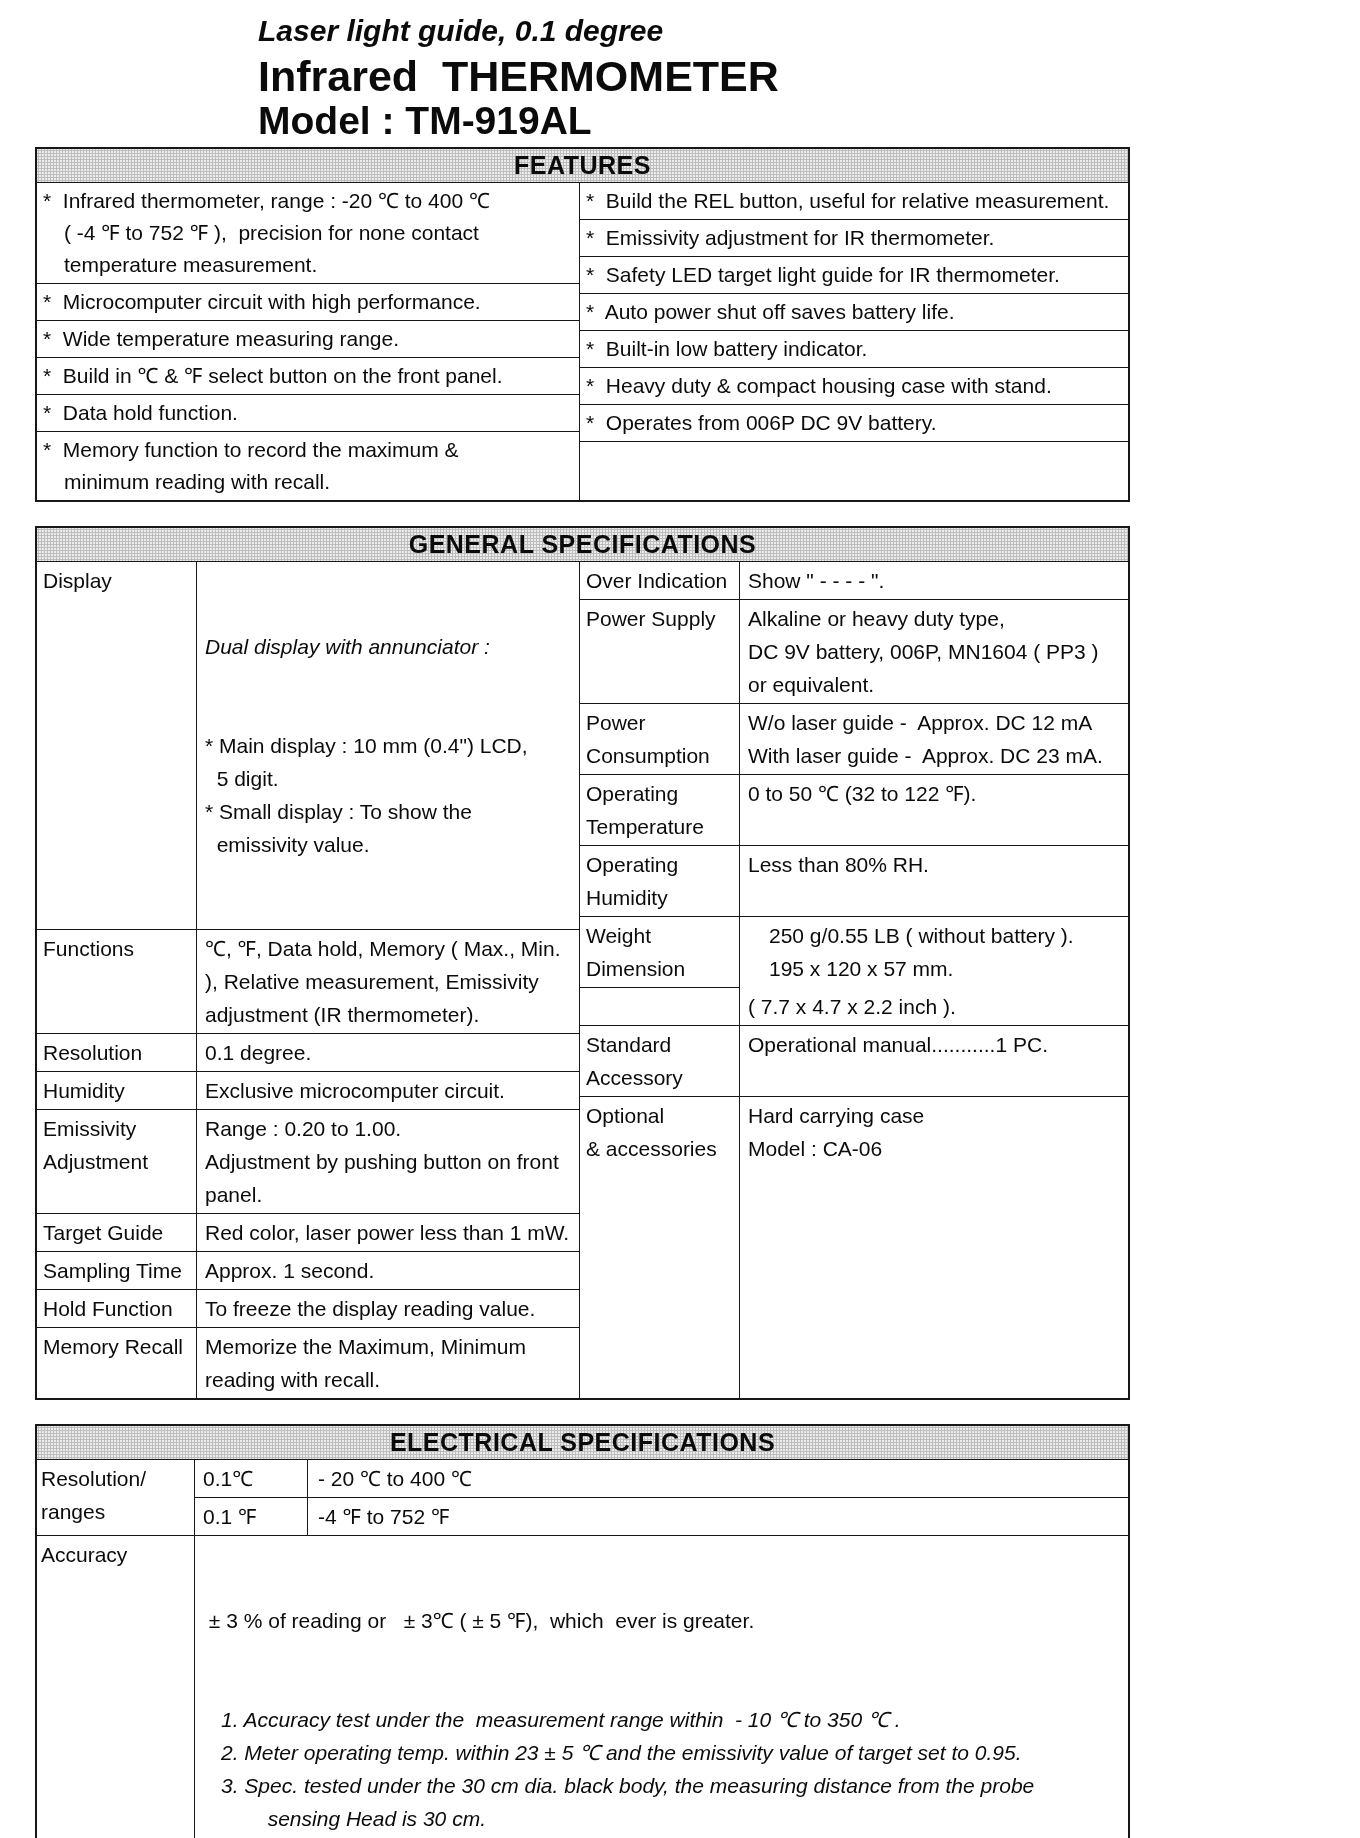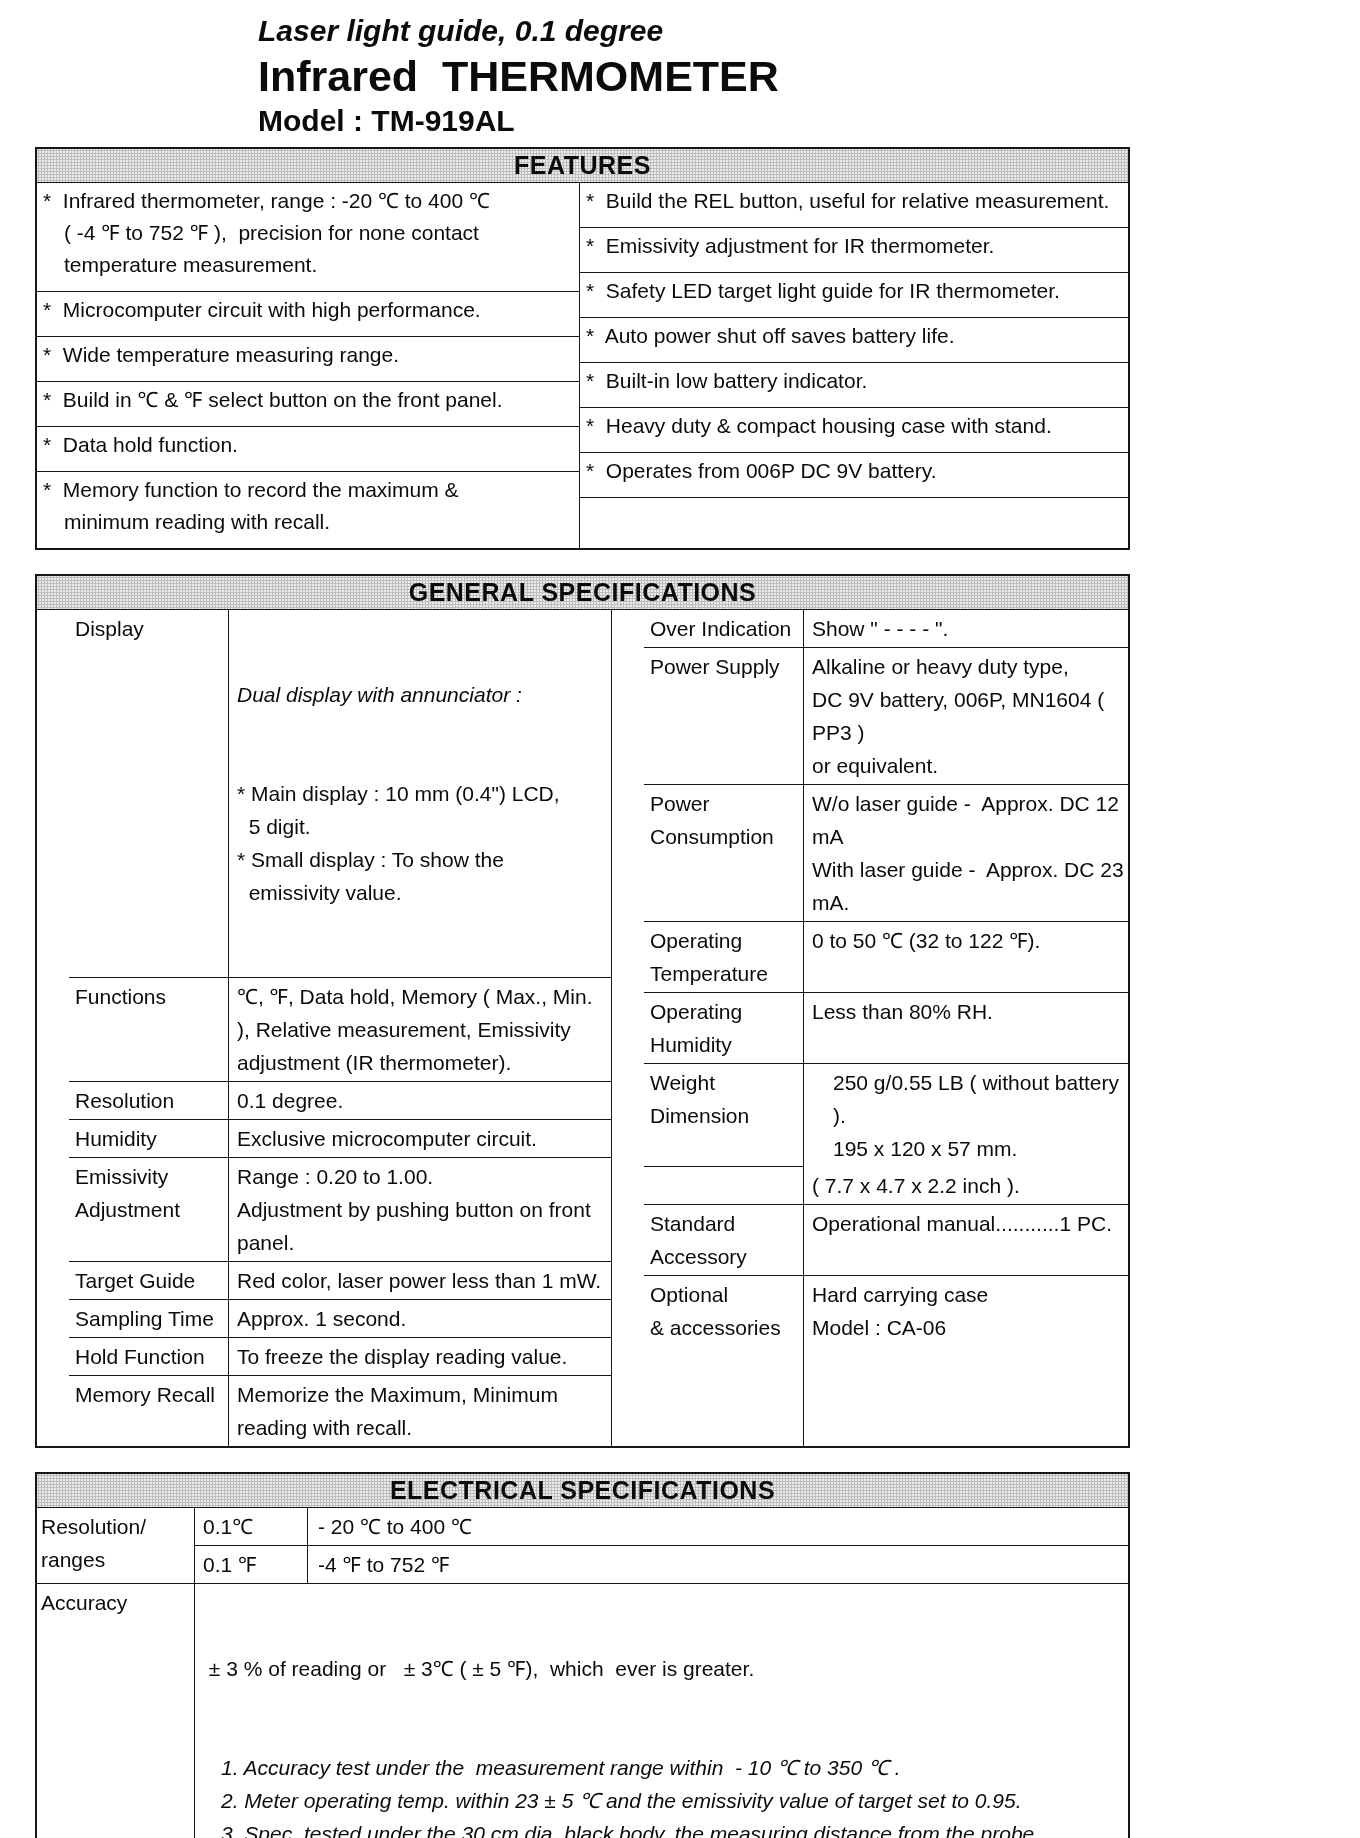--- a/index.html
+++ b/index.html
@@ -8,21 +8,21 @@
     font-family:"Liberation Sans", sans-serif;
     color:#0b0b0b;
     -webkit-font-smoothing:antialiased;
   }
   .page { padding:12px 0 0 35px; width:1095px; position:relative; }
 
   
   .titleblock { margin-left:223px; margin-bottom:8px; }
   .tagline { font-size:30px; line-height:38px; font-weight:bold; font-style:italic; }
   .doc-title { font-size:43px; line-height:52px; font-weight:bold; white-space:pre; }
-  .doc-model { font-size:30px; line-height:37px; font-weight:bold; }
+  .doc-model { font-size:39px; line-height:37px; font-weight:bold; }
 
   
   .spec-table { border:2px solid #171717; margin-bottom:24px; }
   .tbl-header {
     text-align:center; font-weight:bold; font-size:25px; line-height:31px;
     padding:1px 0;
     border-bottom:1px solid #171717;
     background-color:#ececec;
     background-image: radial-gradient(#bdbdbd 1px, rgba(0,0,0,0) 1.2px);
     background-size:3px 3px;
@@ -30,29 +30,29 @@
   }
   .cell-text { font-size:21px; line-height:33px; white-space:pre-wrap; }
 
   
   .f-body { display:flex; align-items:stretch; }
   .f-col { display:flex; flex-direction:column; }
   .f-left { width:542px; border-right:1px solid #171717; }
   .f-right { flex:1; }
   .f-item {
     font-size:21px; line-height:32px; white-space:pre-wrap;
-    padding:2px 6px 10px 27px; text-indent:-21px;
+    padding:2px 6px 2px 27px; text-indent:-21px;
     border-bottom:1px solid #171717;
   }
   .f-left .f-item:last-child { border-bottom:none; flex:1; }
   .f-filler { flex:1; }
 
   
   .g-body { display:flex; align-items:stretch; }
-  .g-sub { display:flex; flex-direction:column;padding-left:32px; }
+  .g-sub { display:flex; flex-direction:column; }
   .g-sub-left { width:542px; border-right:1px solid #171717; }
   .g-sub-right { flex:1; }
   .g-row { display:flex; border-bottom:1px solid #171717; align-items:stretch; }
   .g-sub .g-row:last-child { border-bottom:none; flex:1; }
   .g-row.nb { border-bottom:none;gap:21px; }
   .g-row.nb .g-label { border-bottom:1px solid #171717; }
   .g-label {
     width:151px; padding:2px 2px 2px 6px;
     border-right:1px solid #171717;
   }

